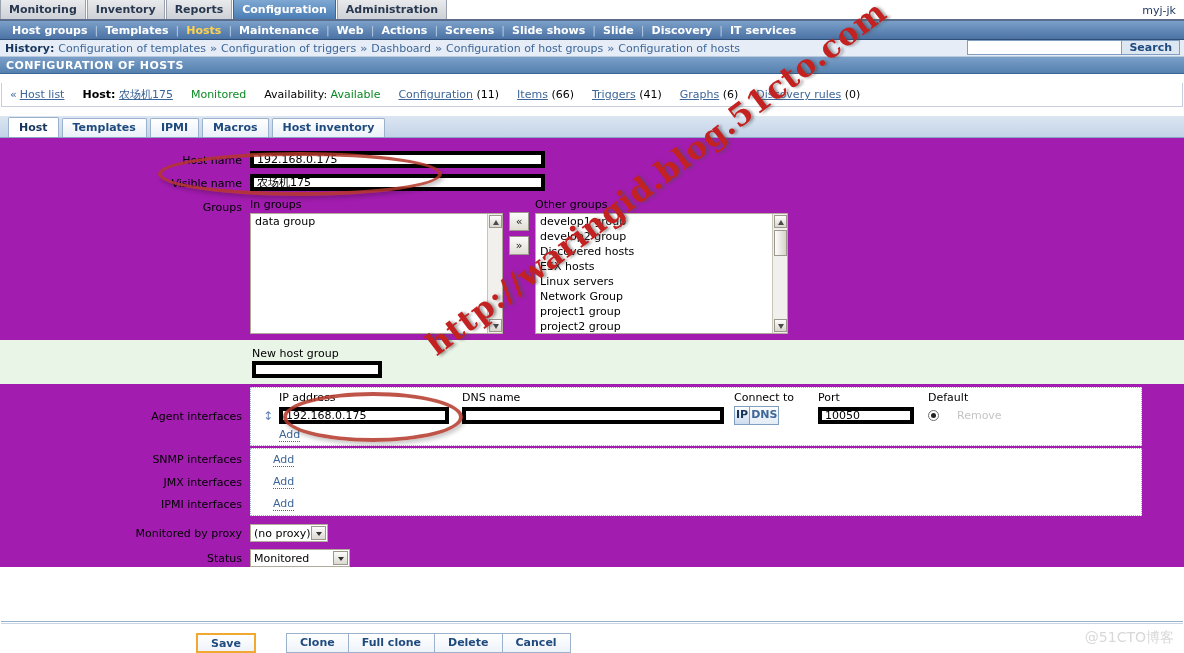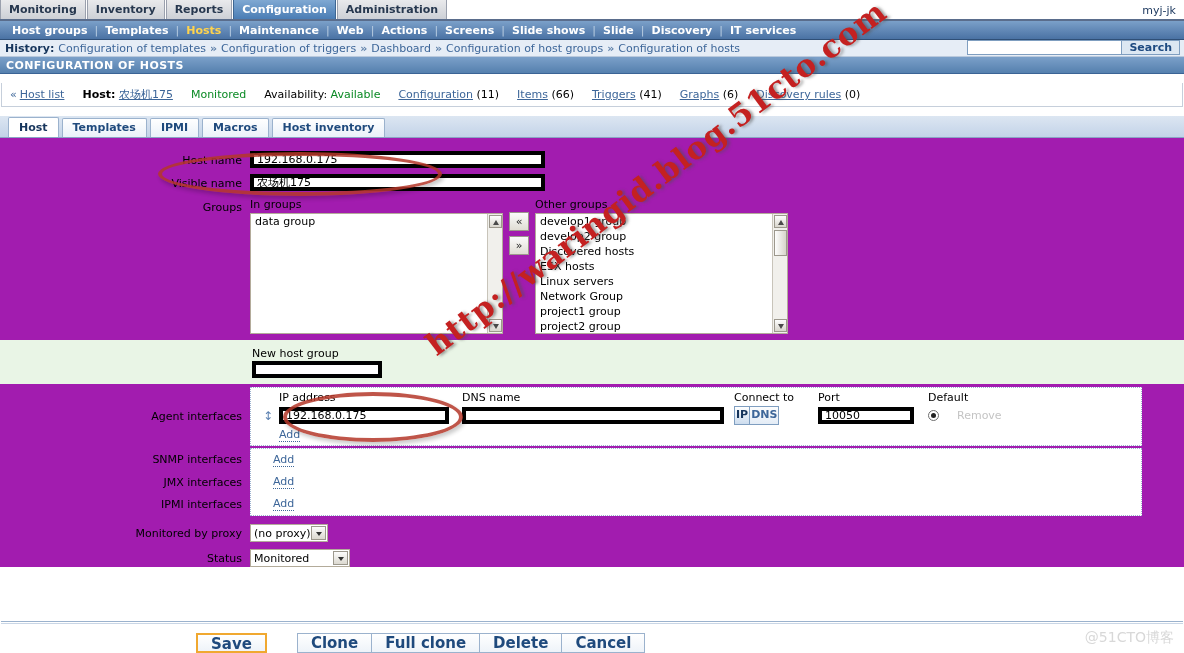--- a/index.html
+++ b/index.html
@@ -348,21 +348,21 @@
     display: flex;
     align-items: center;
     padding-top: 9px;
     padding-left: 196px;
     gap: 0px;
   }
   .btn {
     height: 20px;
     line-height: 18px;
     padding: 0 13px;
-    font-size: 15px;
+    font-size: 11px;
     font-weight: bold;
     color: #1f4a7d;
     background: linear-gradient(#ffffff,#eef3f9);
     border: 1px solid #9bb2cd;
     cursor: pointer;
     white-space: nowrap;
   }
   .btn.primary { border: 2px solid #f0a830; margin-right: 30px; }
   .btngroup { display: flex; }
   .btngroup .btn { border-right: none; }

